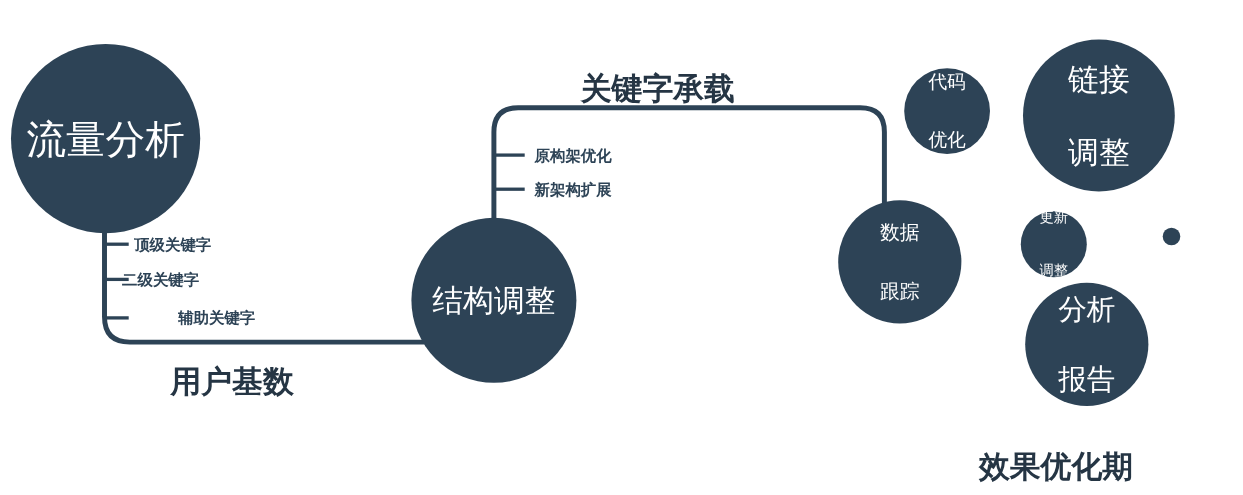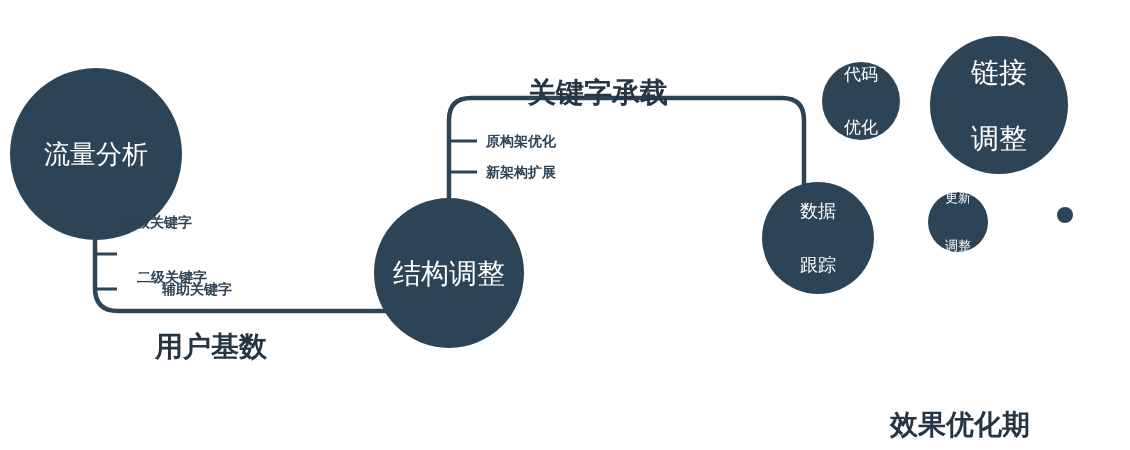--- a/index.html
+++ b/index.html
@@ -17,47 +17,47 @@
     background:#2d4356;
     color:#ffffff;
     display:flex;
     flex-direction:column;
     align-items:center;
     justify-content:center;
     text-align:center;
     line-height:1.25;
     gap:31px;
   }
-  .node-traffic{left:10px;top:68px;width:172px;height:172px;font-size:26px;}
+  .node-traffic{left:10px;top:40px;width:172px;height:172px;font-size:36px;}
   .node-structure{left:374px;top:198px;width:150px;height:150px;font-size:28px;}
   .node-data-tracking{left:762px;top:182px;width:112px;height:112px;font-size:18px;}
   .node-code-opt{left:822px;top:62px;width:78px;height:78px;font-size:17px;}
   .node-link-adjust{left:930px;top:36px;width:138px;height:138px;font-size:28px;}
   .node-update-adjust{left:928px;top:192px;width:60px;height:60px;font-size:13px;line-height:1.3;}
   .node-dot{left:1057px;top:207px;width:16px;height:16px;}
   .node-analysis-report{left:932px;top:257px;width:112px;height:112px;font-size:26px;}
   .edge-label{
     position:absolute;
     color:#253544;
     font-weight:600;
     font-size:28px;
     white-space:nowrap;
   }
-  .label-keyword-carry{left:528px;top:62px;margin-top:12px;}
+  .label-keyword-carry{left:528px;top:62px;}
   .label-user-base{left:155px;top:328px;}
   .label-phase{left:890px;top:406px;font-weight:600;}
   .tick-label{
     position:absolute;
     color:#2d4356;
     font-size:14px;
     font-weight:600;
     white-space:nowrap;
   }
   .tick-traffic-1{left:122px;top:214px;}
-  .tick-traffic-2{left:137px;top:246px;margin-top:23px;}
+  .tick-traffic-2{left:111px;top:246px;}
   .tick-traffic-3{left:122px;top:281px;padding-left:40px;}
   .tick-structure-1{left:486px;top:133px;}
   .tick-structure-2{left:486px;top:164px;}
 </style>
 </head>
 <body>
 
 <div class="canvas">
 
   <svg class="lines-svg" viewBox="0 0 1130 450" xmlns="http://www.w3.org/2000/svg">
@@ -97,20 +97,24 @@
     <span>调整</span>
   </div>
 
   <div class="node node-update-adjust">
     <span>更新</span>
     <span>调整</span>
   </div>
 
   <div class="node node-dot"></div>
 
+  <div class="node node-analysis-report">
+    <span>分析</span>
+    <span>报告</span>
+  </div>
 
   <div class="edge-label label-keyword-carry">关键字承载</div>
   <div class="edge-label label-user-base">用户基数</div>
   <div class="edge-label label-phase">效果优化期</div>
 
   <div class="tick-label tick-traffic-1">顶级关键字</div>
   <div class="tick-label tick-traffic-2">二级关键字</div>
   <div class="tick-label tick-traffic-3">辅助关键字</div>
   <div class="tick-label tick-structure-1">原构架优化</div>
   <div class="tick-label tick-structure-2">新架构扩展</div>

